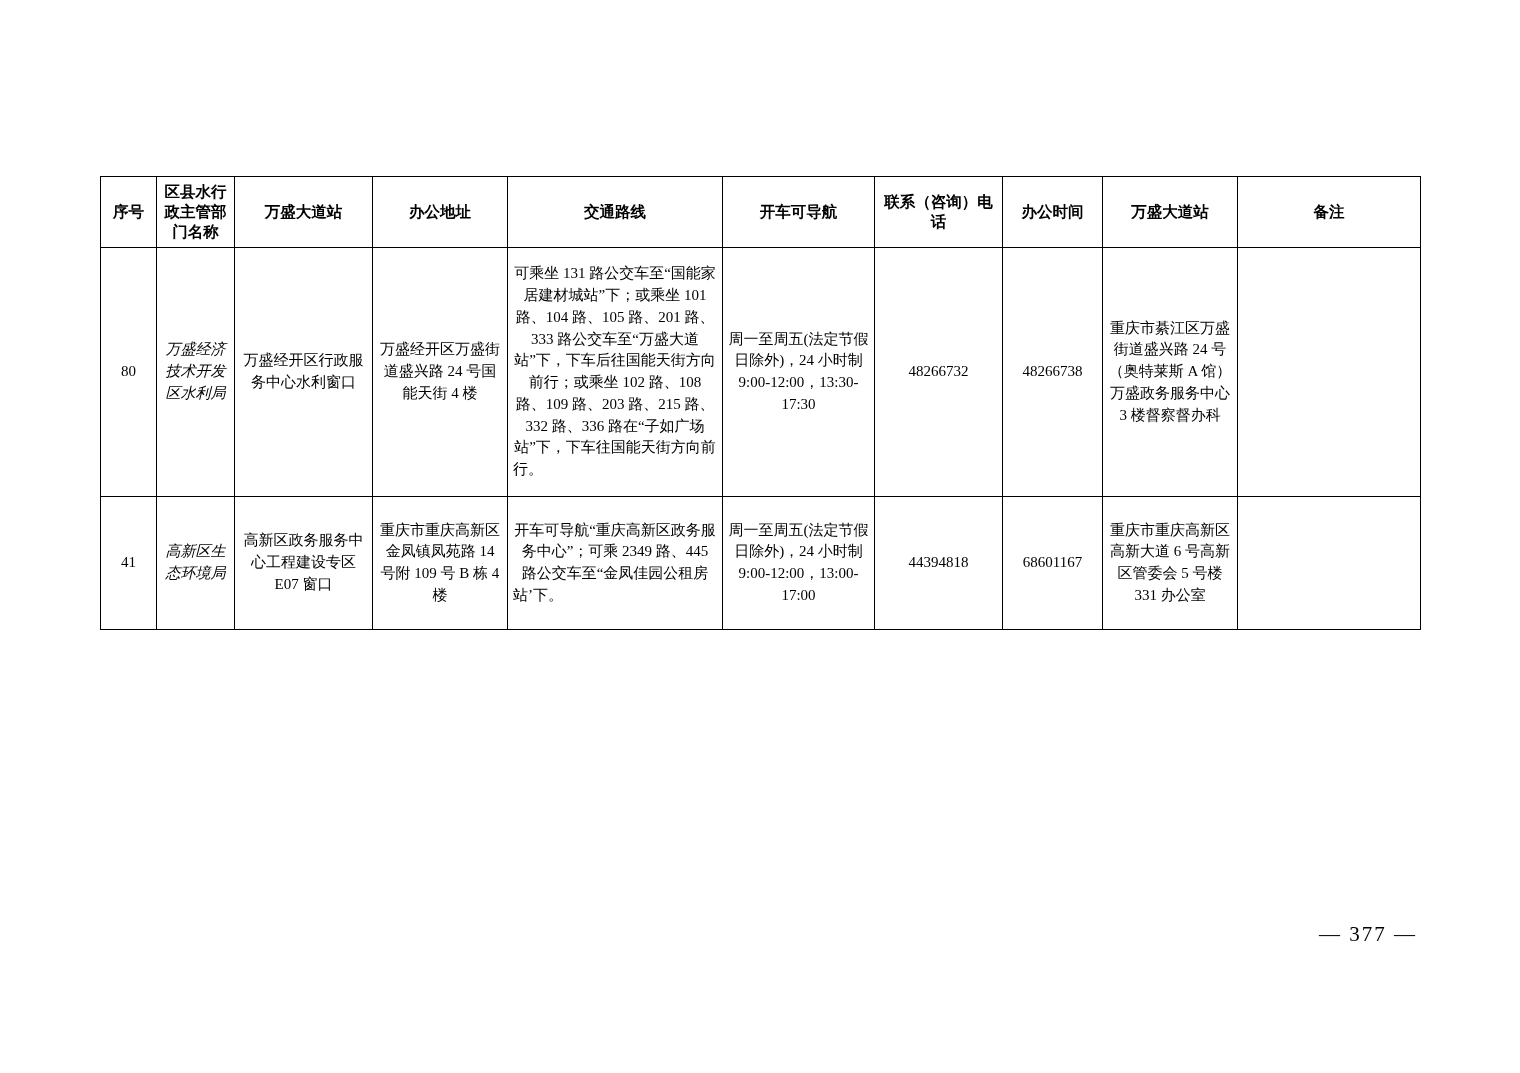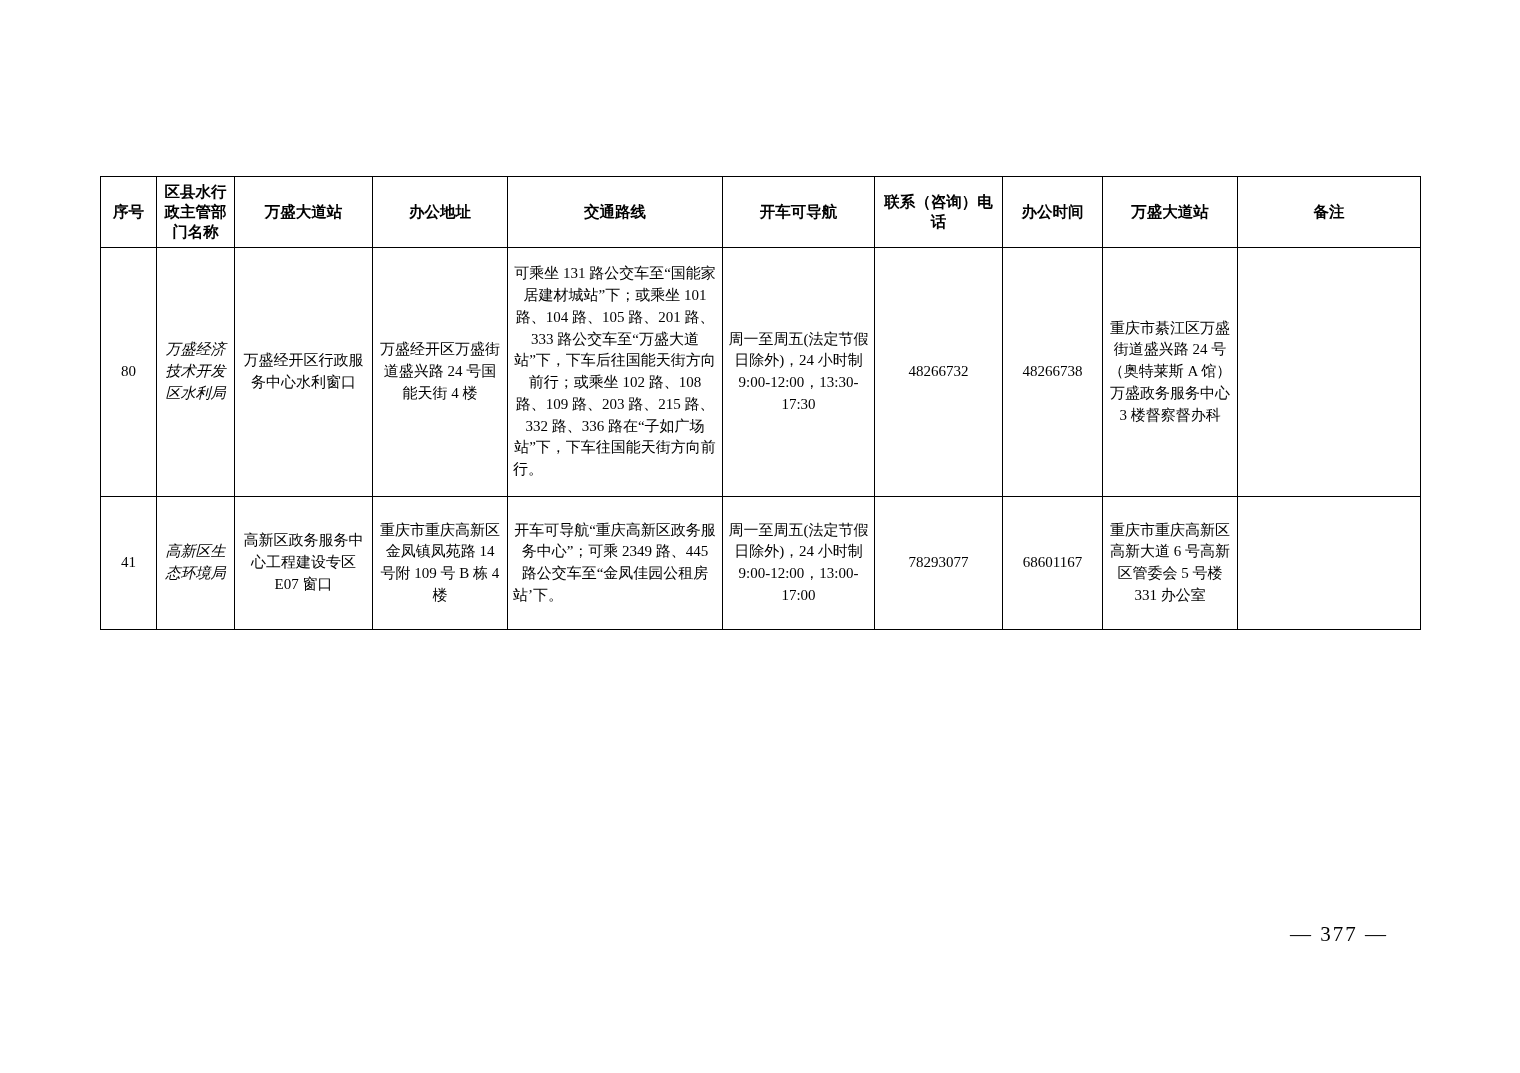--- a/index.html
+++ b/index.html
@@ -73,24 +73,24 @@
   td.tel { font-size: 15px; }
   td.complaint-tel { font-size: 15px; }
   td.onsite { font-size: 15px; line-height: 1.5; }
   td.remark { font-size: 15px; }
 
   tr.row-40 td { height: 240px; }
   tr.row-41 td { height: 124px; }
 
   .page-number {
     position: absolute;
-    left: 1268px;
+    left: 1319px;
     top: 922px;
     width: 120px;
-    text-align: right;
+    text-align: left;
     font-size: 21px;
     letter-spacing: 2px;
     font-family: "Liberation Serif", "DejaVu Serif", serif;
   }
 </style>
 </head>
 <body>
 
 <div class="page">
 
@@ -134,21 +134,21 @@
         <td class="onsite">重庆市綦江区万盛街道盛兴路 24 号（奥特莱斯 A 馆）万盛政务服务中心 3 楼督察督办科</td>
         <td class="remark"></td>
       </tr>
       <tr class="row-41">
         <td class="seq">41</td>
         <td class="dept">高新区生态环境局</td>
         <td class="window">高新区政务服务中心工程建设专区 E07 窗口</td>
         <td class="address">重庆市重庆高新区金凤镇凤苑路 14 号附 109 号 B 栋 4 楼</td>
         <td class="route">开车可导航“重庆高新区政务服务中心”；可乘 2349 路、445 路公交车至“金凤佳园公租房站’下。</td>
         <td class="hours">周一至周五(法定节假日除外)，24 小时制 9:00-12:00，13:00-17:00</td>
-        <td class="tel">78293077</td>
+        <td class="tel">44394818</td>
         <td class="complaint-tel">68601167</td>
         <td class="onsite">重庆市重庆高新区高新大道 6 号高新区管委会 5 号楼 331 办公室</td>
         <td class="remark"></td>
       </tr>
     </tbody>
   </table>
 
   <div class="page-number">— 377 —</div>
 
 </div>

